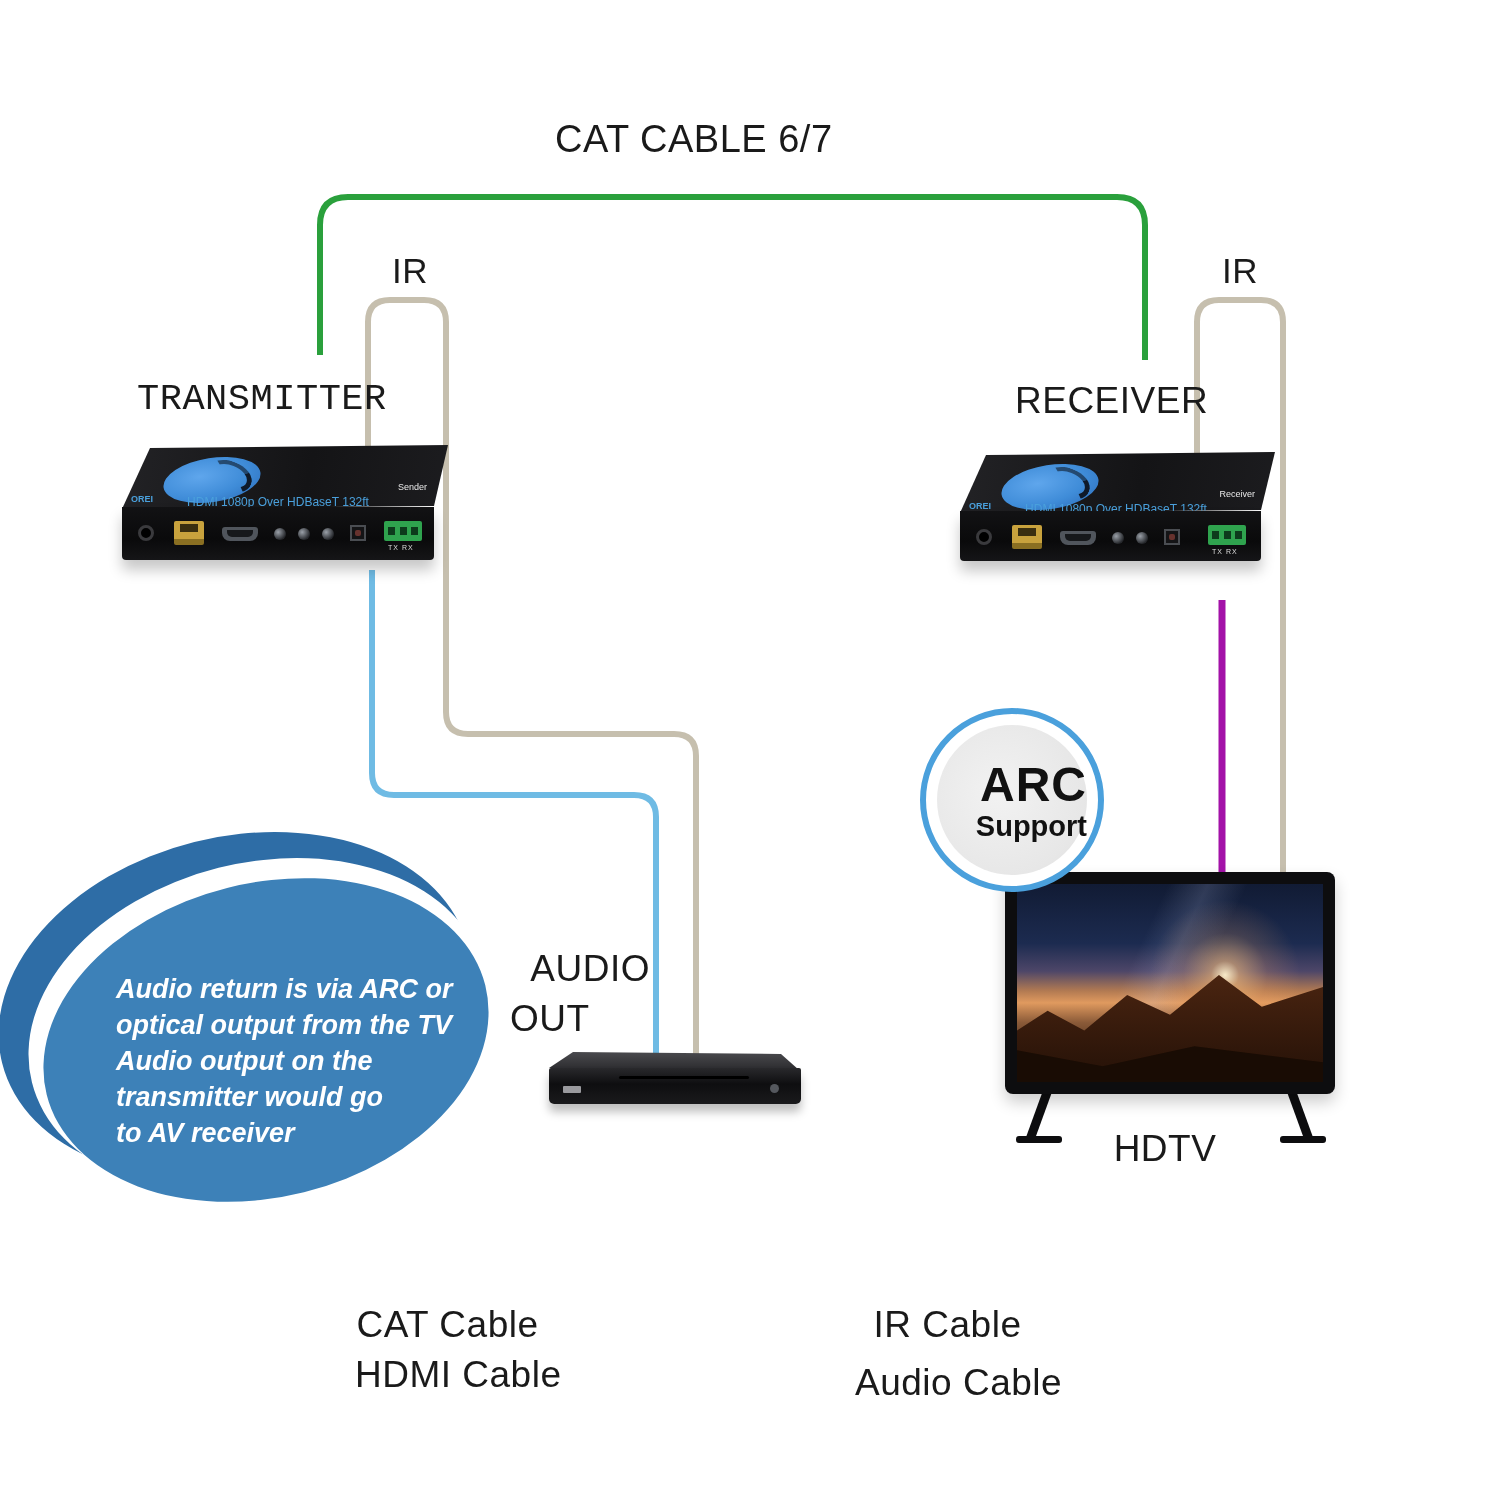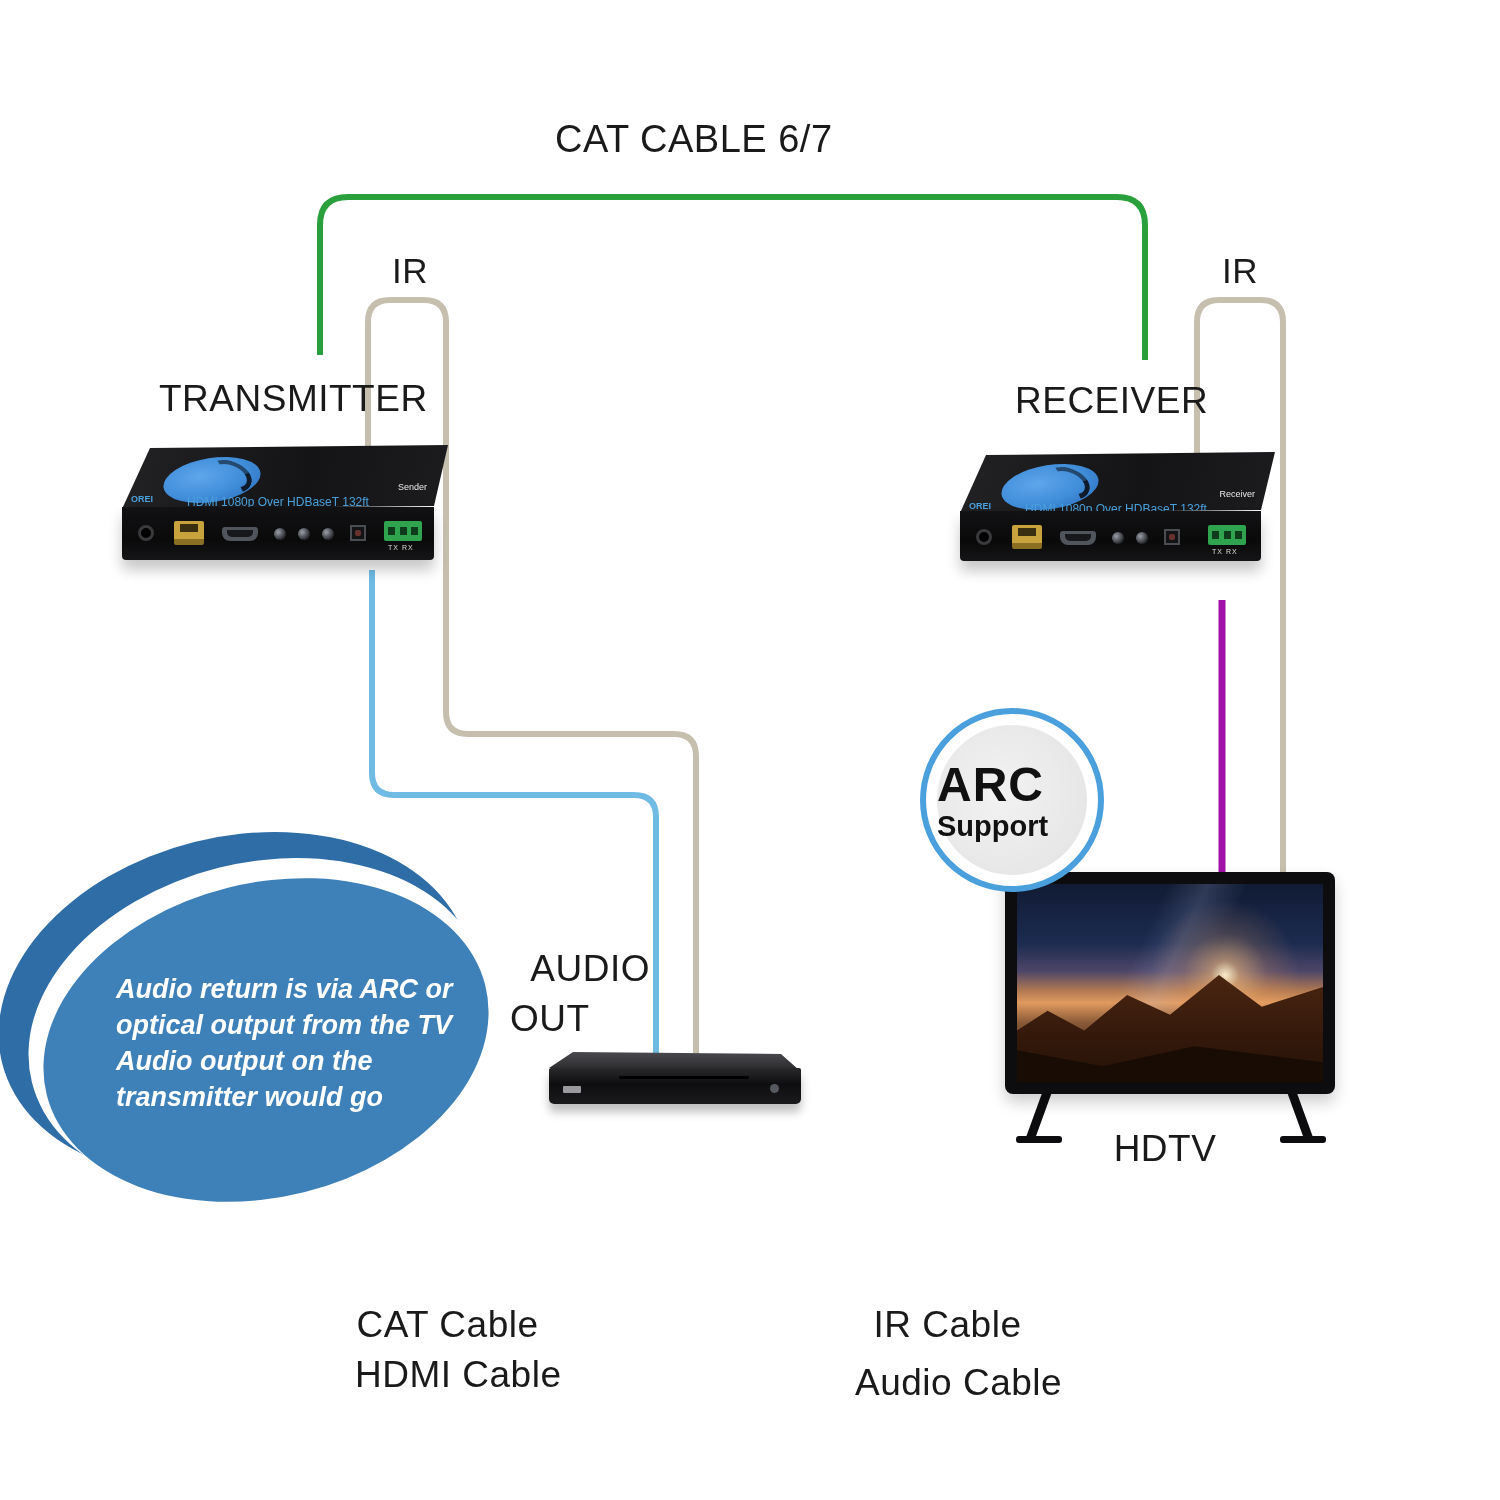--- a/index.html
+++ b/index.html
@@ -8,21 +8,21 @@
   .canvas {
     position:relative; width:1500px; height:1500px; background:#ffffff;
     overflow:hidden; color:#1a1a1a;
   }
   svg.layer { position:absolute; left:0; top:0; }
   .cables { z-index:1; }
   .bubble-svg { z-index:2; }
 
   .label { position:absolute; z-index:4; color:#1a1a1a; letter-spacing:0.5px; }
   .title { left:555px; top:118px; width:400px; text-align:left; font-size:38px; }
-  .lbl-transmitter { left:159px; top:378px; font-size:37px; }
+  .lbl-transmitter { left:137px; top:378px; font-size:37px;font-family:Liberation Mono, monospace; }
   .lbl-receiver { left:1015px; top:380px; font-size:37px; }
   .lbl-ir-left { left:392px; top:251px; font-size:35px; }
   .lbl-ir-right { left:1222px; top:251px; font-size:35px; }
   .lbl-audio1 { left:510px; top:948px; width:140px; text-align:right; font-size:37px; }
   .lbl-audio2 { left:510px; top:998px; width:140px; font-size:37px; }
   .lbl-hdtv { left:1080px; top:1128px; width:170px; text-align:center; font-size:37px; }
 
   
   .device { position:absolute; z-index:3; }
   .dev-tx { left:115px; top:440px; width:340px; height:135px; }
@@ -68,21 +68,21 @@
 
   
   .arc-badge {
     position:absolute; left:920px; top:708px; width:184px; height:184px; z-index:5;
     border-radius:50%; background:#ffffff; border:6px solid #4aa0dc;
     display:flex; align-items:center; justify-content:center;
   }
   .arc-badge-inner {
     width:150px; height:150px; border-radius:50%;
     background:radial-gradient(circle at 42% 45%, #f2f2f2 0%, #e7e7e7 70%, #dedede 100%);
-    display:flex; flex-direction:column; align-items:flex-start; justify-content:center;
+    display:flex; flex-direction:column; align-items:flex-end; justify-content:center;
   }
   .arc-title { font-size:48px; font-weight:800; color:#111; letter-spacing:1px; }
   .arc-subtitle { font-size:29px; font-weight:700; color:#111; margin-top:-2px; }
 
   
   .tv { position:absolute; left:1000px; top:864px; width:340px; height:300px; z-index:3; }
   .tv-body { position:absolute; left:5px; top:8px; width:330px; height:222px; background:#0d0d0f; border-radius:8px; box-shadow:0 8px 16px rgba(0,0,0,0.2); }
   .tv-screen {
     position:absolute; left:12px; top:12px; width:306px; height:198px; overflow:hidden;
     background:
@@ -152,20 +152,21 @@
     <ellipse cx="235" cy="175" rx="240" ry="168" fill="#2e6da6" transform="rotate(-14 235 175)"></ellipse>
     <ellipse cx="258" cy="196" rx="233" ry="163" fill="#ffffff" transform="rotate(-14 258 196)"></ellipse>
     <ellipse cx="266" cy="210" rx="226" ry="157" fill="#3d81b8" transform="rotate(-14 266 210)"></ellipse>
   </svg>
 
   <div class="note-text">
     <div>Audio return is via ARC or</div>
     <div>optical output from the TV</div>
     <div>Audio output on the</div>
     <div>transmitter would go</div>
+    <div>to AV receiver</div>
   </div>
 
   <div class="label title">CAT CABLE 6/7</div>
   <div class="label lbl-transmitter">TRANSMITTER</div>
   <div class="label lbl-receiver">RECEIVER</div>
   <div class="label lbl-ir-left">IR</div>
   <div class="label lbl-ir-right">IR</div>
   <div class="label lbl-audio1">AUDIO</div>
   <div class="label lbl-audio2">OUT</div>
   <div class="label lbl-hdtv">HDTV</div>

